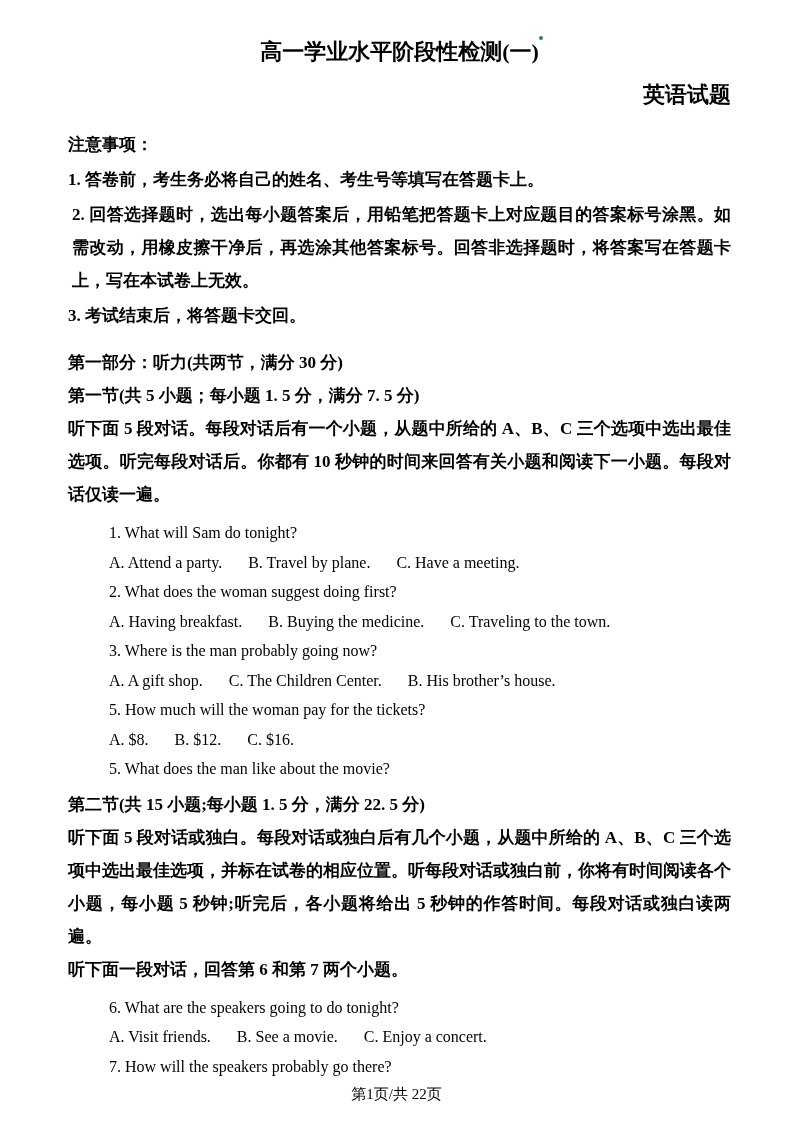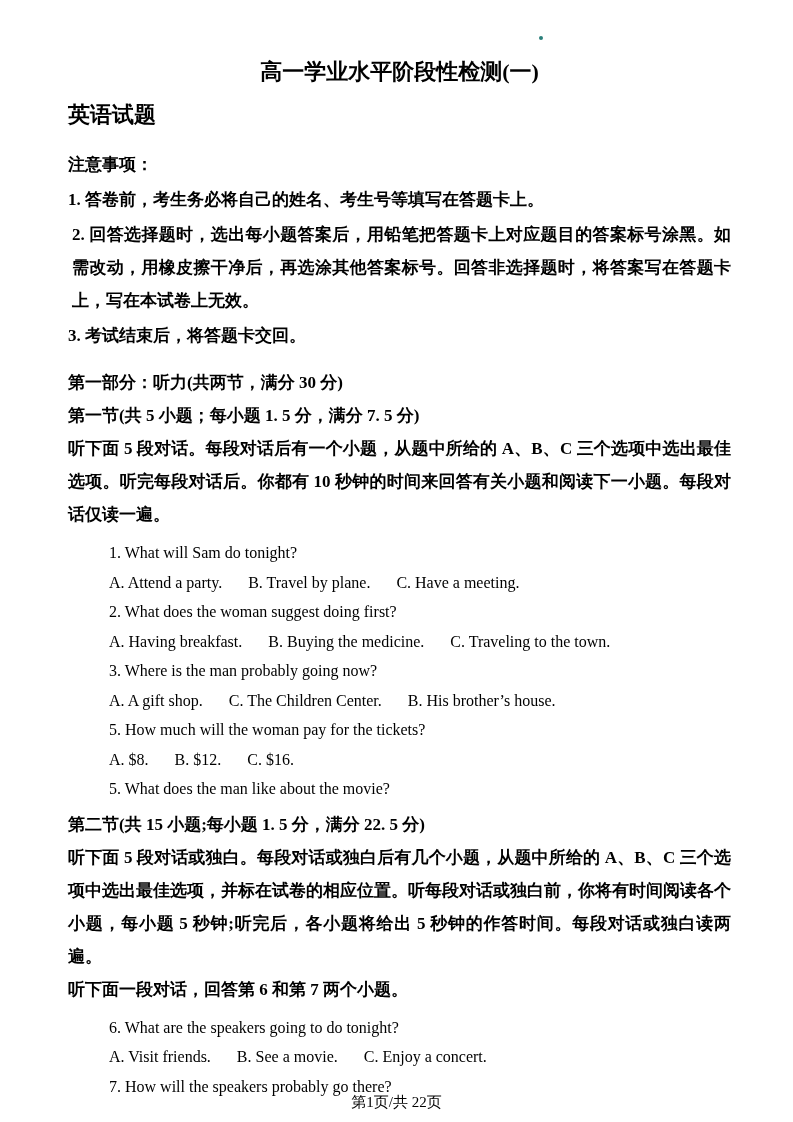--- a/index.html
+++ b/index.html
@@ -4,42 +4,42 @@
 <style>
   html, body { margin: 0; padding: 0; background: #ffffff; }
   .page {
     position: relative;
     width: 793px;
     height: 1122px;
     margin: 0 auto;
     background: #ffffff;
     color: #000000;
     box-sizing: border-box;
-    padding: 56px 62px 0 68px;
+    padding: 36px 62px 0 68px;
     font-family: "Liberation Serif", serif;
     overflow: hidden;
   }
   .artifact-dot {
     position: absolute;
     top: 36px;
     left: 539px;
     width: 4px;
     height: 4px;
     border-radius: 50%;
   }
   .title {
     margin: 0;
     text-align: center;
     font-size: 22px;
     font-weight: bold;
     line-height: 32px;
   }
   .subtitle {
     margin: 12px 0 0 0;
-    text-align: left;
+    text-align: right;
     font-size: 22px;
     font-weight: bold;
     line-height: 30px;
   }
   .cn-bold {
     font-weight: bold;
     font-size: 17px;
     line-height: 33px;
     text-align: justify;
     margin: 0;
@@ -54,21 +54,21 @@
   .q-line {
     font-size: 16px;
     line-height: 29.5px;
     margin: 0;
   }
   .options-row { display: flex; gap: 26px; }
   .option { white-space: nowrap; }
   .section2-block { margin-top: 4px; }
   .footer {
     position: absolute;
-    bottom: 10px;
+    bottom: 18px;
     left: 0;
     width: 100%;
     text-align: center;
     font-size: 15px;
     line-height: 20px;
   }
 </style>
 </head>
 <body>
 

